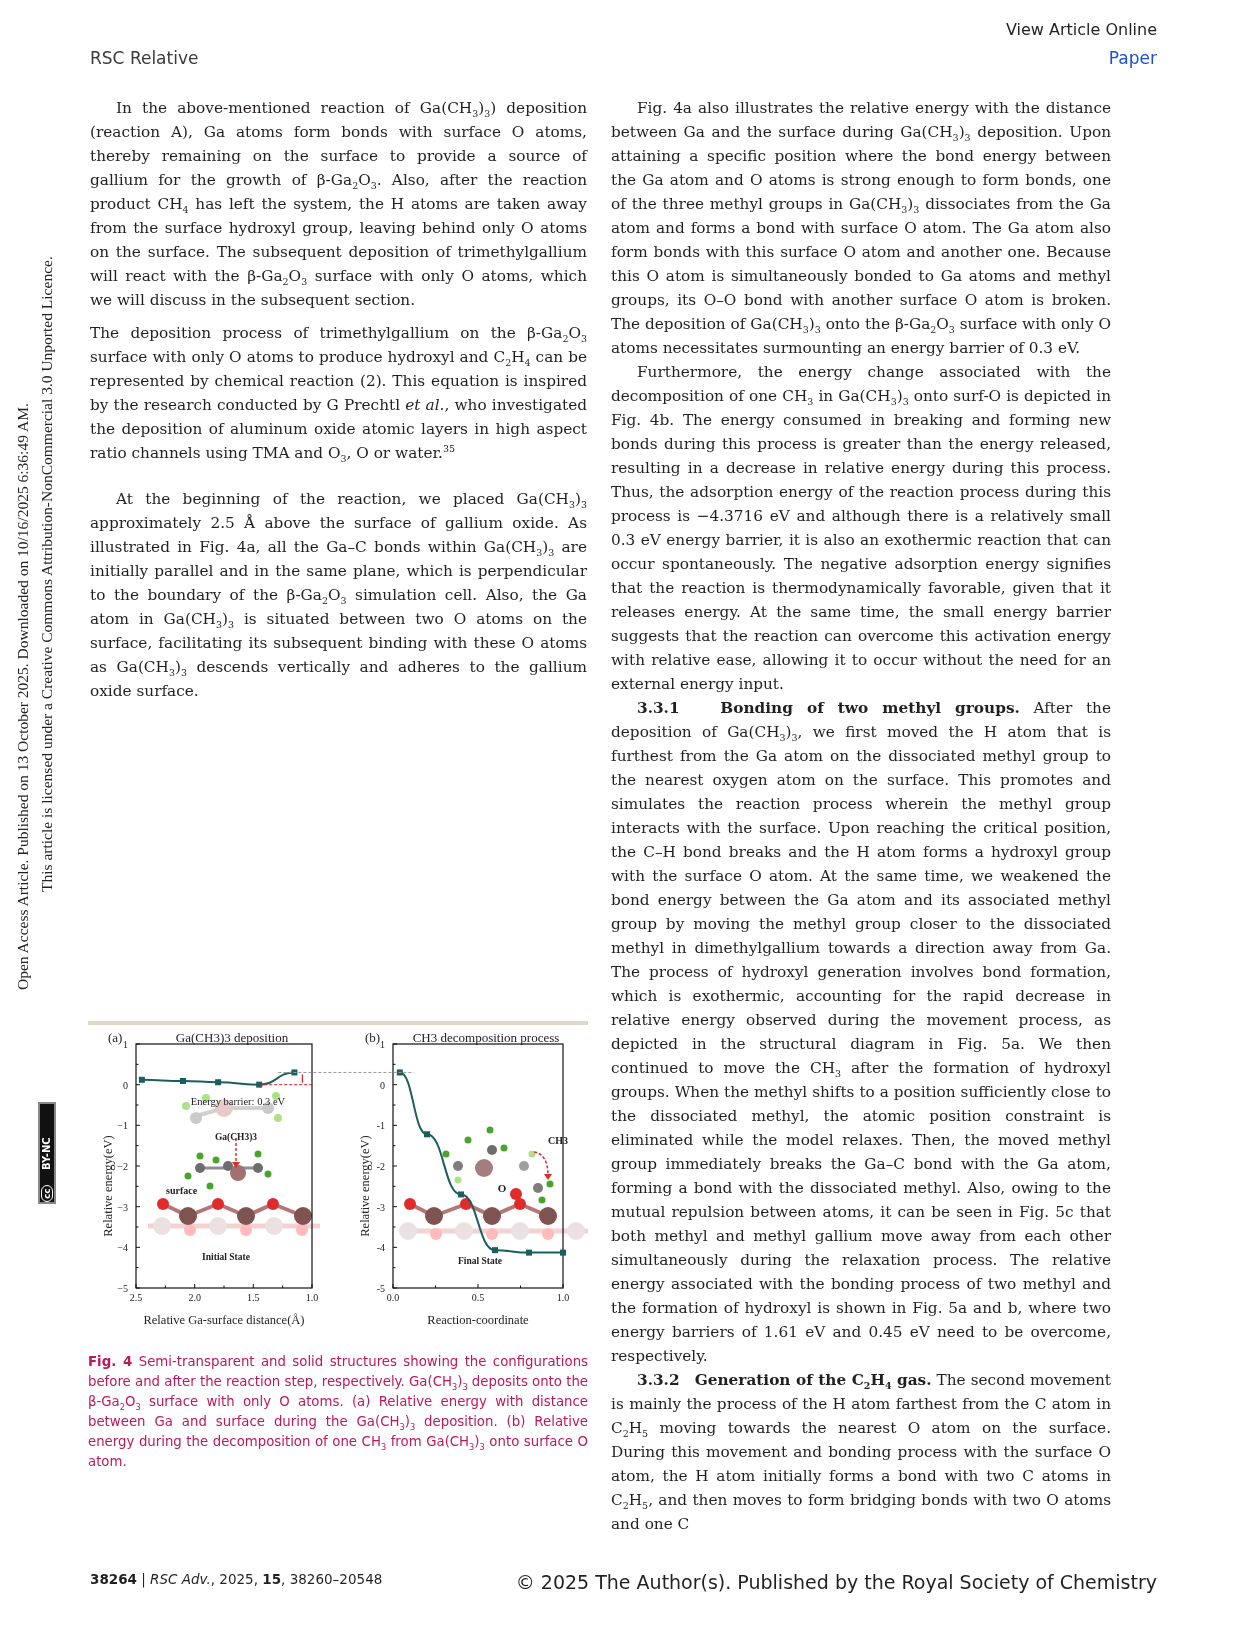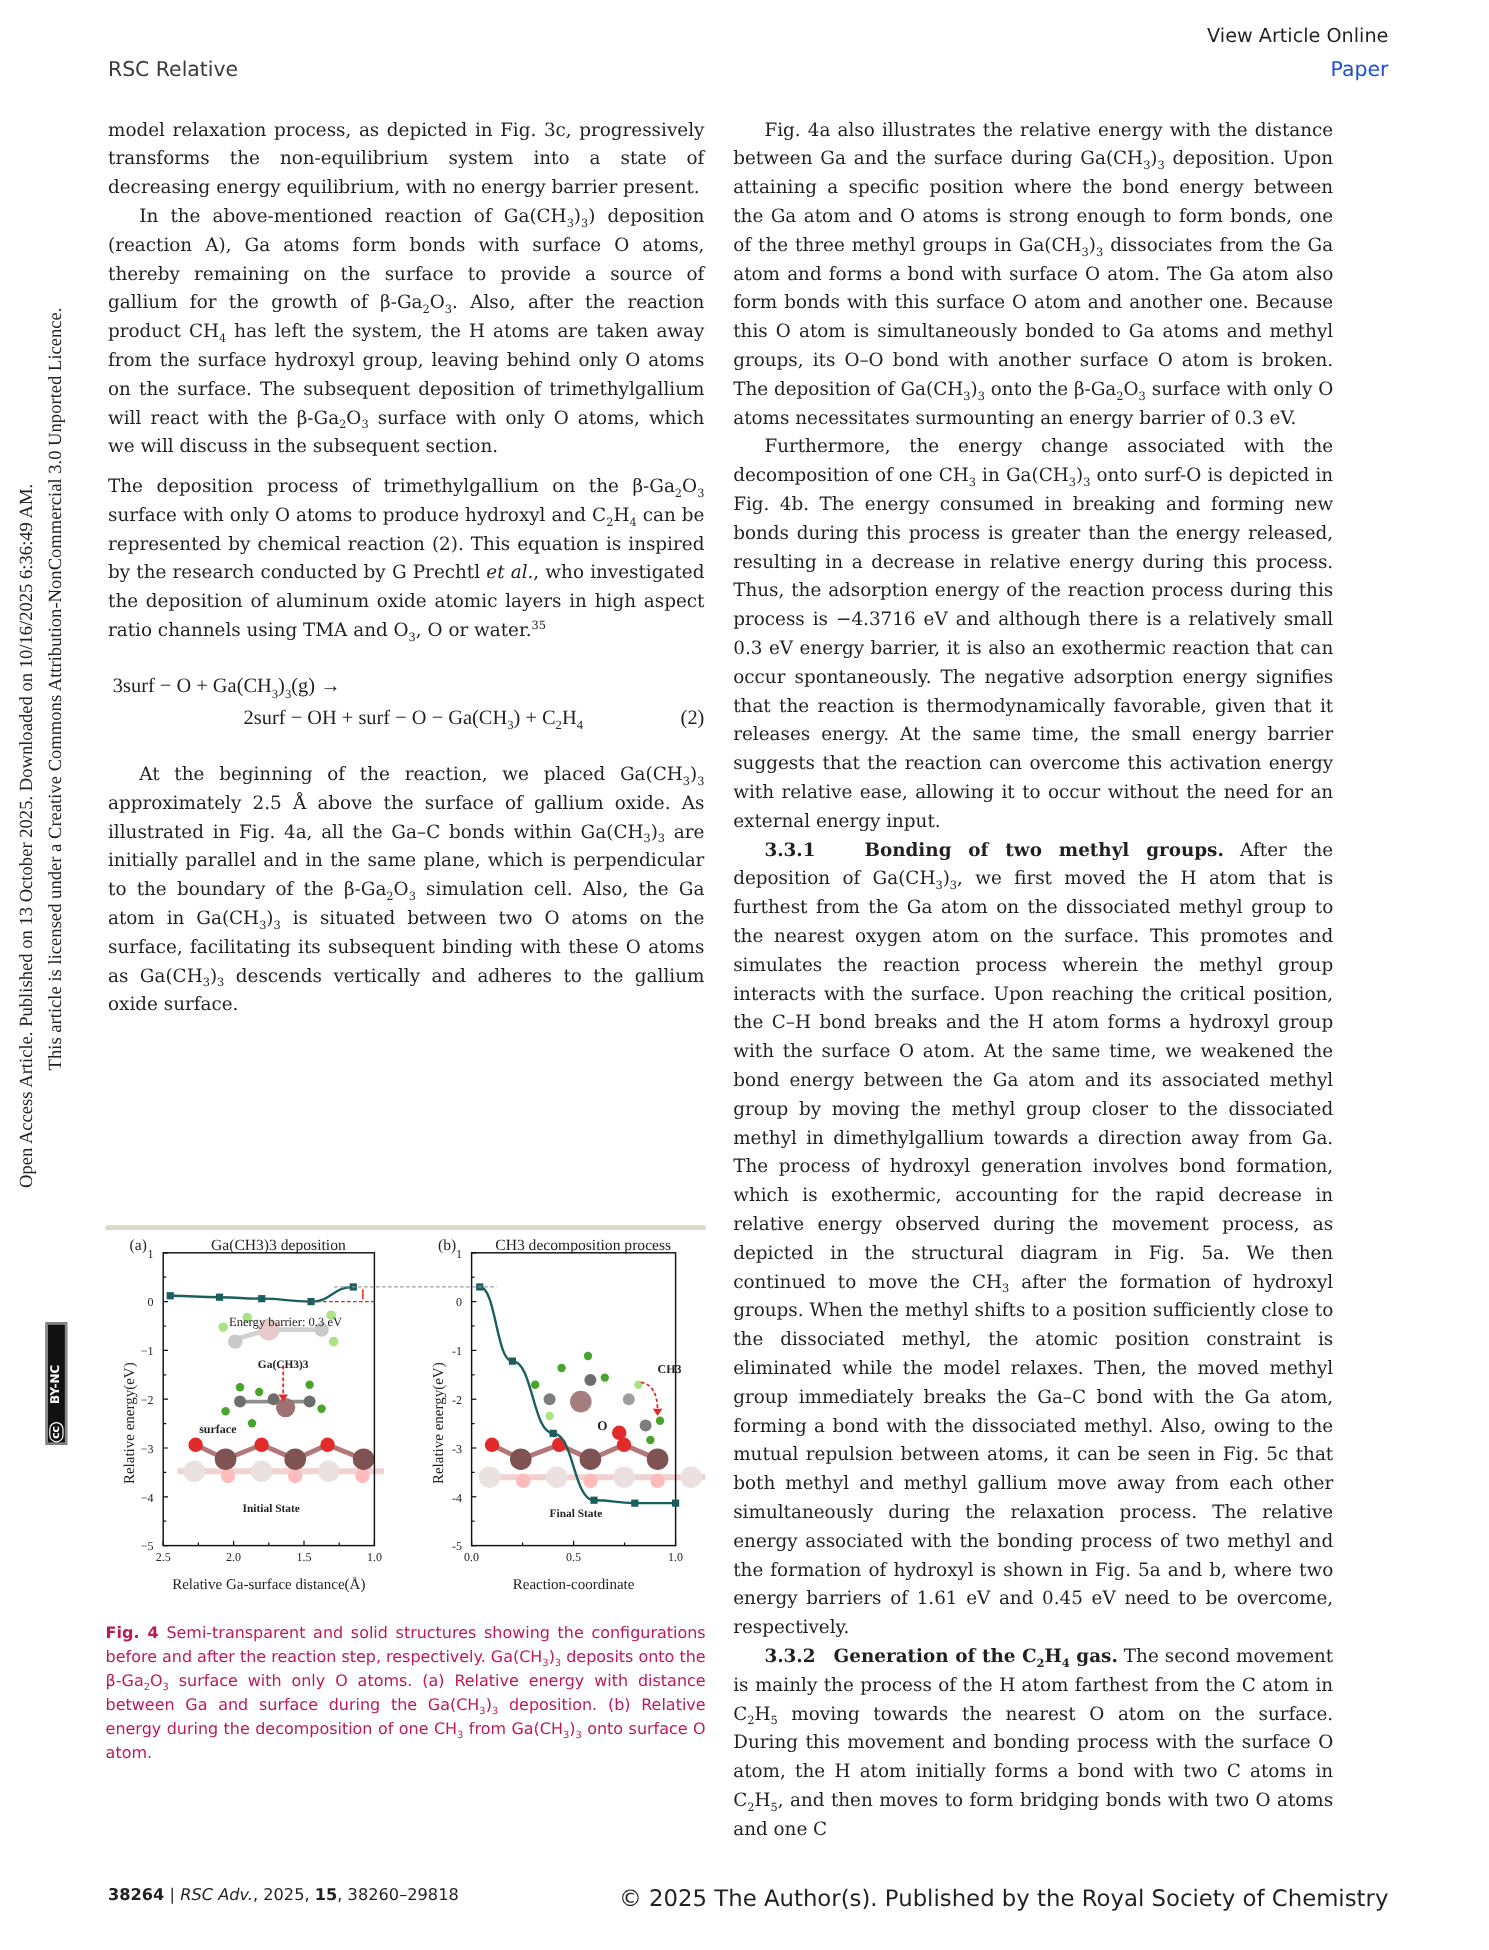--- a/index.html
+++ b/index.html
@@ -49,31 +49,25 @@
 <div id="sidebar">
   <div class="rot" id="side-line1">Open Access Article. Published on 13 October 2025. Downloaded on 10/16/2025 6:36:49 AM.</div>
   <a class="rot" id="side-line2">This article is licensed under a Creative Commons Attribution-NonCommercial 3.0 Unported Licence.</a>
   <div id="cc-badge">
     <span class="cc">cc</span>
     <span class="byn">BY-NC</span>
   </div>
 </div>
 
 <div id="col-left" class="col">
-  <p>model relaxation process, as depicted in Fig. 3c, progressively transforms the non-equilibrium system into a state of decreasing energy equilibrium, with no energy barrier present.</p>
   <p class="indent"><span>In the above-mentioned reaction of Ga(CH</span><sub>3</sub><span>)</span><sub>3</sub><span>) deposition (reaction A), Ga atoms form bonds with surface O atoms, thereby remaining on the surface to provide a source of gallium for the growth of β-Ga</span><sub>2</sub><span>O</span><sub>3</sub><span>. Also, after the reaction product CH</span><sub>4</sub><span> has left the system, the H atoms are taken away from the surface hydroxyl group, leaving behind only O atoms on the surface. The subsequent deposition of trimethylgallium will react with the β-Ga</span><sub>2</sub><span>O</span><sub>3</sub><span> surface with only O atoms, which we will discuss in the subsequent section.</span></p>
 
 
   <p style="margin-top:9px;"><span>The deposition process of trimethylgallium on the β-Ga</span><sub>2</sub><span>O</span><sub>3</sub><span> surface with only O atoms to produce hydroxyl and C</span><sub>2</sub><span>H</span><sub>4</sub><span> can be represented by chemical reaction (2). This equation is inspired by the research conducted by G Prechtl </span><i>et al.</i><span>, who investigated the deposition of aluminum oxide atomic layers in high aspect ratio channels using TMA and O</span><sub>3</sub><span>, O or water.</span><sup>35</sup></p>
 
-  <div class="eq" style="margin-top:22px; position:relative; height:52px;">
-    <div style="position:absolute; left:4px; top:0;"><span>3surf − O + Ga(CH</span><sub>3</sub><span>)</span><sub>3</sub><span>(g) →</span></div>
-    <div style="position:absolute; left:113px; top:26px;"><span>2surf − OH + surf − O − Ga(CH</span><sub>3</sub><span>) + C</span><sub>2</sub><span>H</span><sub>4</sub></div>
-    <div style="position:absolute; right:0; top:26px;">(2)</div>
-  </div>
 
   <p class="indent" style="margin-top:22px;"><span>At the beginning of the reaction, we placed Ga(CH</span><sub>3</sub><span>)</span><sub>3</sub><span> approximately 2.5 Å above the surface of gallium oxide. As illustrated in Fig. 4a, all the Ga–C bonds within Ga(CH</span><sub>3</sub><span>)</span><sub>3</sub><span> are initially parallel and in the same plane, which is perpendicular to the boundary of the β-Ga</span><sub>2</sub><span>O</span><sub>3</sub><span> simulation cell. Also, the Ga atom in Ga(CH</span><sub>3</sub><span>)</span><sub>3</sub><span> is situated between two O atoms on the surface, facilitating its subsequent binding with these O atoms as Ga(CH</span><sub>3</sub><span>)</span><sub>3</sub><span> descends vertically and adheres to the gallium oxide surface.</span></p>
 </div>
 
 <div id="fig-rule"></div>
 <div id="figure">
   <svg id="fig-svg" width="500" height="320" viewBox="0 0 500 320">
 
     <g opacity="0.95">
       <g opacity="0.5">
@@ -264,14 +258,14 @@
 
 <div id="caption"><b>Fig. 4</b><span>  Semi-transparent and solid structures showing the configurations before and after the reaction step, respectively. Ga(CH</span><sub>3</sub><span>)</span><sub>3</sub><span> deposits onto the β-Ga</span><sub>2</sub><span>O</span><sub>3</sub><span> surface with only O atoms. (a) Relative energy with distance between Ga and surface during the Ga(CH</span><sub>3</sub><span>)</span><sub>3</sub><span> deposition. (b) Relative energy during the decomposition of one CH</span><sub>3</sub><span> from Ga(CH</span><sub>3</sub><span>)</span><sub>3</sub><span> onto surface O atom.</span></div>
 
 <div id="col-right" class="col">
   <p class="indent"><span>Fig. 4a also illustrates the relative energy with the distance between Ga and the surface during Ga(CH</span><sub>3</sub><span>)</span><sub>3</sub><span> deposition. Upon attaining a specific position where the bond energy between the Ga atom and O atoms is strong enough to form bonds, one of the three methyl groups in Ga(CH</span><sub>3</sub><span>)</span><sub>3</sub><span> dissociates from the Ga atom and forms a bond with surface O atom. The Ga atom also form bonds with this surface O atom and another one. Because this O atom is simultaneously bonded to Ga atoms and methyl groups, its O–O bond with another surface O atom is broken. The deposition of Ga(CH</span><sub>3</sub><span>)</span><sub>3</sub><span> onto the β-Ga</span><sub>2</sub><span>O</span><sub>3</sub><span> surface with only O atoms necessitates surmounting an energy barrier of 0.3 eV.</span></p>
   <p class="indent"><span>Furthermore, the energy change associated with the decomposition of one CH</span><sub>3</sub><span> in Ga(CH</span><sub>3</sub><span>)</span><sub>3</sub><span> onto surf-O is depicted in Fig. 4b. The energy consumed in breaking and forming new bonds during this process is greater than the energy released, resulting in a decrease in relative energy during this process. Thus, the adsorption energy of the reaction process during this process is −4.3716 eV and although there is a relatively small 0.3 eV energy barrier, it is also an exothermic reaction that can occur spontaneously. The negative adsorption energy signifies that the reaction is thermodynamically favorable, given that it releases energy. At the same time, the small energy barrier suggests that the reaction can overcome this activation energy with relative ease, allowing it to occur without the need for an external energy input.</span></p>
   <p class="indent"><span class="subhead">3.3.1</span>&nbsp;&nbsp;&nbsp;<span class="subhead">Bonding of two methyl groups.</span><span> After the deposition of Ga(CH</span><sub>3</sub><span>)</span><sub>3</sub><span>, we first moved the H atom that is furthest from the Ga atom on the dissociated methyl group to the nearest oxygen atom on the surface. This promotes and simulates the reaction process wherein the methyl group interacts with the surface. Upon reaching the critical position, the C–H bond breaks and the H atom forms a hydroxyl group with the surface O atom. At the same time, we weakened the bond energy between the Ga atom and its associated methyl group by moving the methyl group closer to the dissociated methyl in dimethylgallium towards a direction away from Ga. The process of hydroxyl generation involves bond formation, which is exothermic, accounting for the rapid decrease in relative energy observed during the movement process, as depicted in the structural diagram in Fig. 5a. We then continued to move the CH</span><sub>3</sub><span> after the formation of hydroxyl groups. When the methyl shifts to a position sufficiently close to the dissociated methyl, the atomic position constraint is eliminated while the model relaxes. Then, the moved methyl group immediately breaks the Ga–C bond with the Ga atom, forming a bond with the dissociated methyl. Also, owing to the mutual repulsion between atoms, it can be seen in Fig. 5c that both methyl and methyl gallium move away from each other simultaneously during the relaxation process. The relative energy associated with the bonding process of two methyl and the formation of hydroxyl is shown in Fig. 5a and b, where two energy barriers of 1.61 eV and 0.45 eV need to be overcome, respectively.</span></p>
   <p class="indent"><span class="subhead">3.3.2</span>&nbsp;&nbsp;&nbsp;<span class="subhead"><span>Generation of the C</span><sub>2</sub><span>H</span><sub>4</sub><span> gas.</span></span><span> The second movement is mainly the process of the H atom farthest from the C atom in C</span><sub>2</sub><span>H</span><sub>5</sub><span> moving towards the nearest O atom on the surface. During this movement and bonding process with the surface O atom, the H atom initially forms a bond with two C atoms in C</span><sub>2</sub><span>H</span><sub>5</sub><span>, and then moves to form bridging bonds with two O atoms and one C</span></p>
 </div>
 
-<div id="footer-left"><b>38264</b><span> | </span><i>RSC Adv.</i><span>, 2025, </span><b>15</b><span>, 38260–29818</span></div>
+<div id="footer-left"><b>38264</b><span> | </span><i>RSC Adv.</i><span>, 2025, </span><b>15</b><span>, 38260–20548</span></div>
 <div id="footer-right">© 2025 The Author(s). Published by the Royal Society of Chemistry</div>
 
 </body></html>

